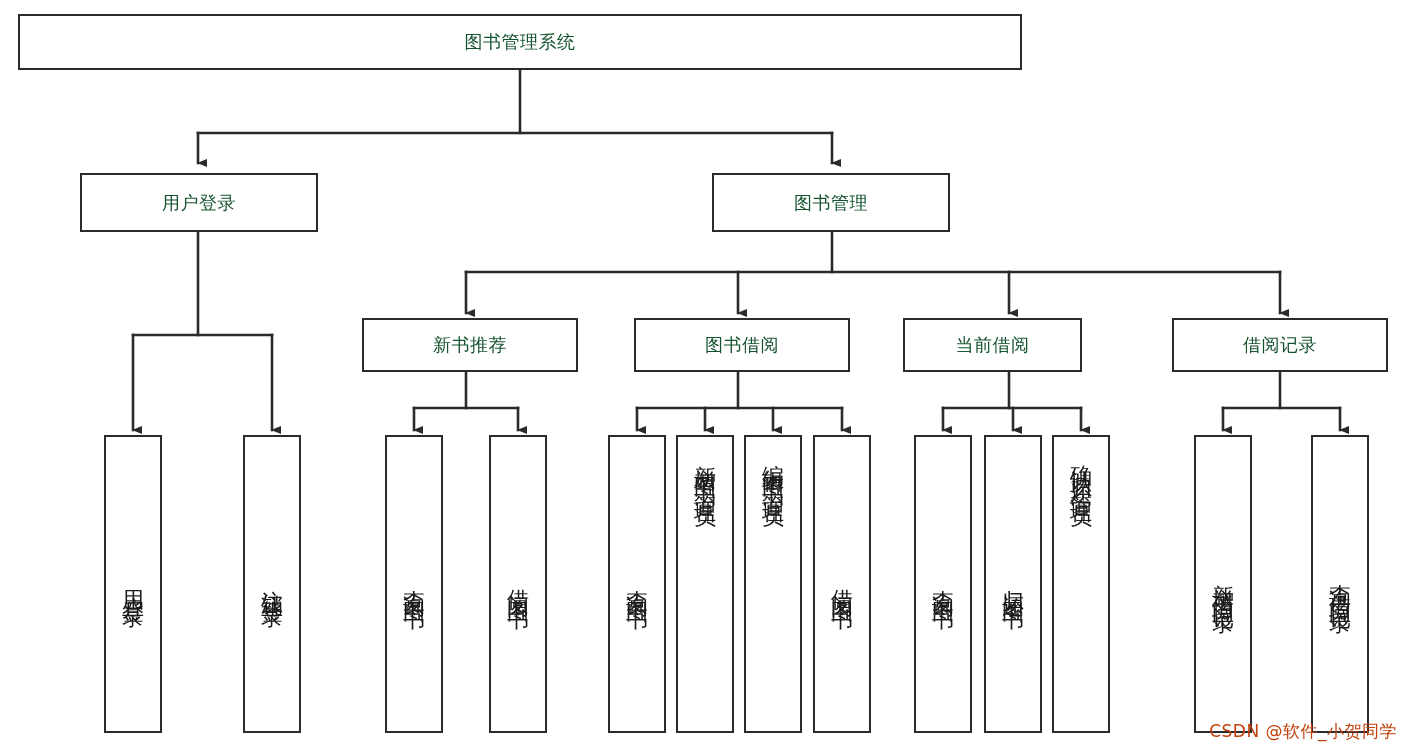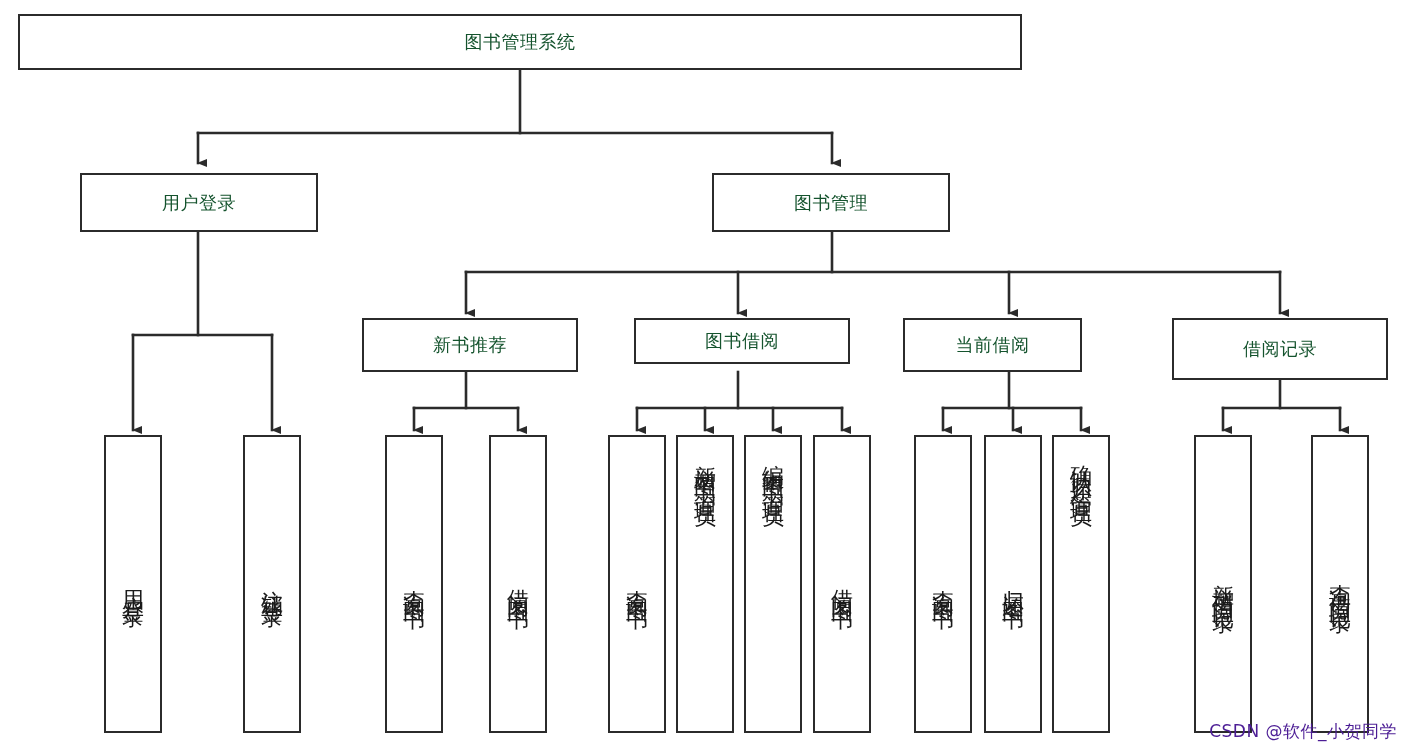--- a/index.html
+++ b/index.html
@@ -60,21 +60,21 @@
     letter-spacing: 6px;
     line-height: 1;
     text-align: center;
     white-space: nowrap;
   }
   .watermark {
     position: absolute;
     right: 8px;
     bottom: 4px;
     font-size: 17px;
-    color: #4c1d95;
+    color: #c2410c;
     white-space: nowrap;
     letter-spacing: 0.5px;
   }
 </style>
 </head>
 <body>
 
 <div id="diagram-root">
 
   <svg class="diagram-canvas" viewBox="0 0 1405 747">
@@ -135,27 +135,27 @@
   <div class="node-box" style="left:80px; top:173px; width:238px; height:59px;">
     <span class="node-label-h">用户登录</span>
   </div>
   <div class="node-box" style="left:712px; top:173px; width:238px; height:59px;">
     <span class="node-label-h">图书管理</span>
   </div>
 
   <div class="node-box" style="left:362px; top:318px; width:216px; height:54px;text-align:center;">
     <span class="node-label-h">新书推荐</span>
   </div>
-  <div class="node-box" style="left:634px; top:318px; width:216px; height:46px;text-align:center;">
+  <div class="node-box" style="left:634px; top:318px; width:216px; height:54px;text-align:center;">
     <span class="node-label-h">图书借阅</span>
   </div>
   <div class="node-box" style="left:903px; top:318px; width:179px; height:54px;">
     <span class="node-label-h">当前借阅</span>
   </div>
-  <div class="node-box" style="left:1172px; top:318px; width:216px; height:62px;">
+  <div class="node-box" style="left:1172px; top:318px; width:216px; height:54px;">
     <span class="node-label-h">借阅记录</span>
   </div>
 
   <div class="node-box vertical centered" style="left:104px; top:435px; width:58px; height:298px;">
     <span class="node-label-v">用户登录</span>
   </div>
   <div class="node-box vertical centered" style="left:243px; top:435px; width:58px; height:298px;">
     <span class="node-label-v">注销登录</span>
   </div>
 

